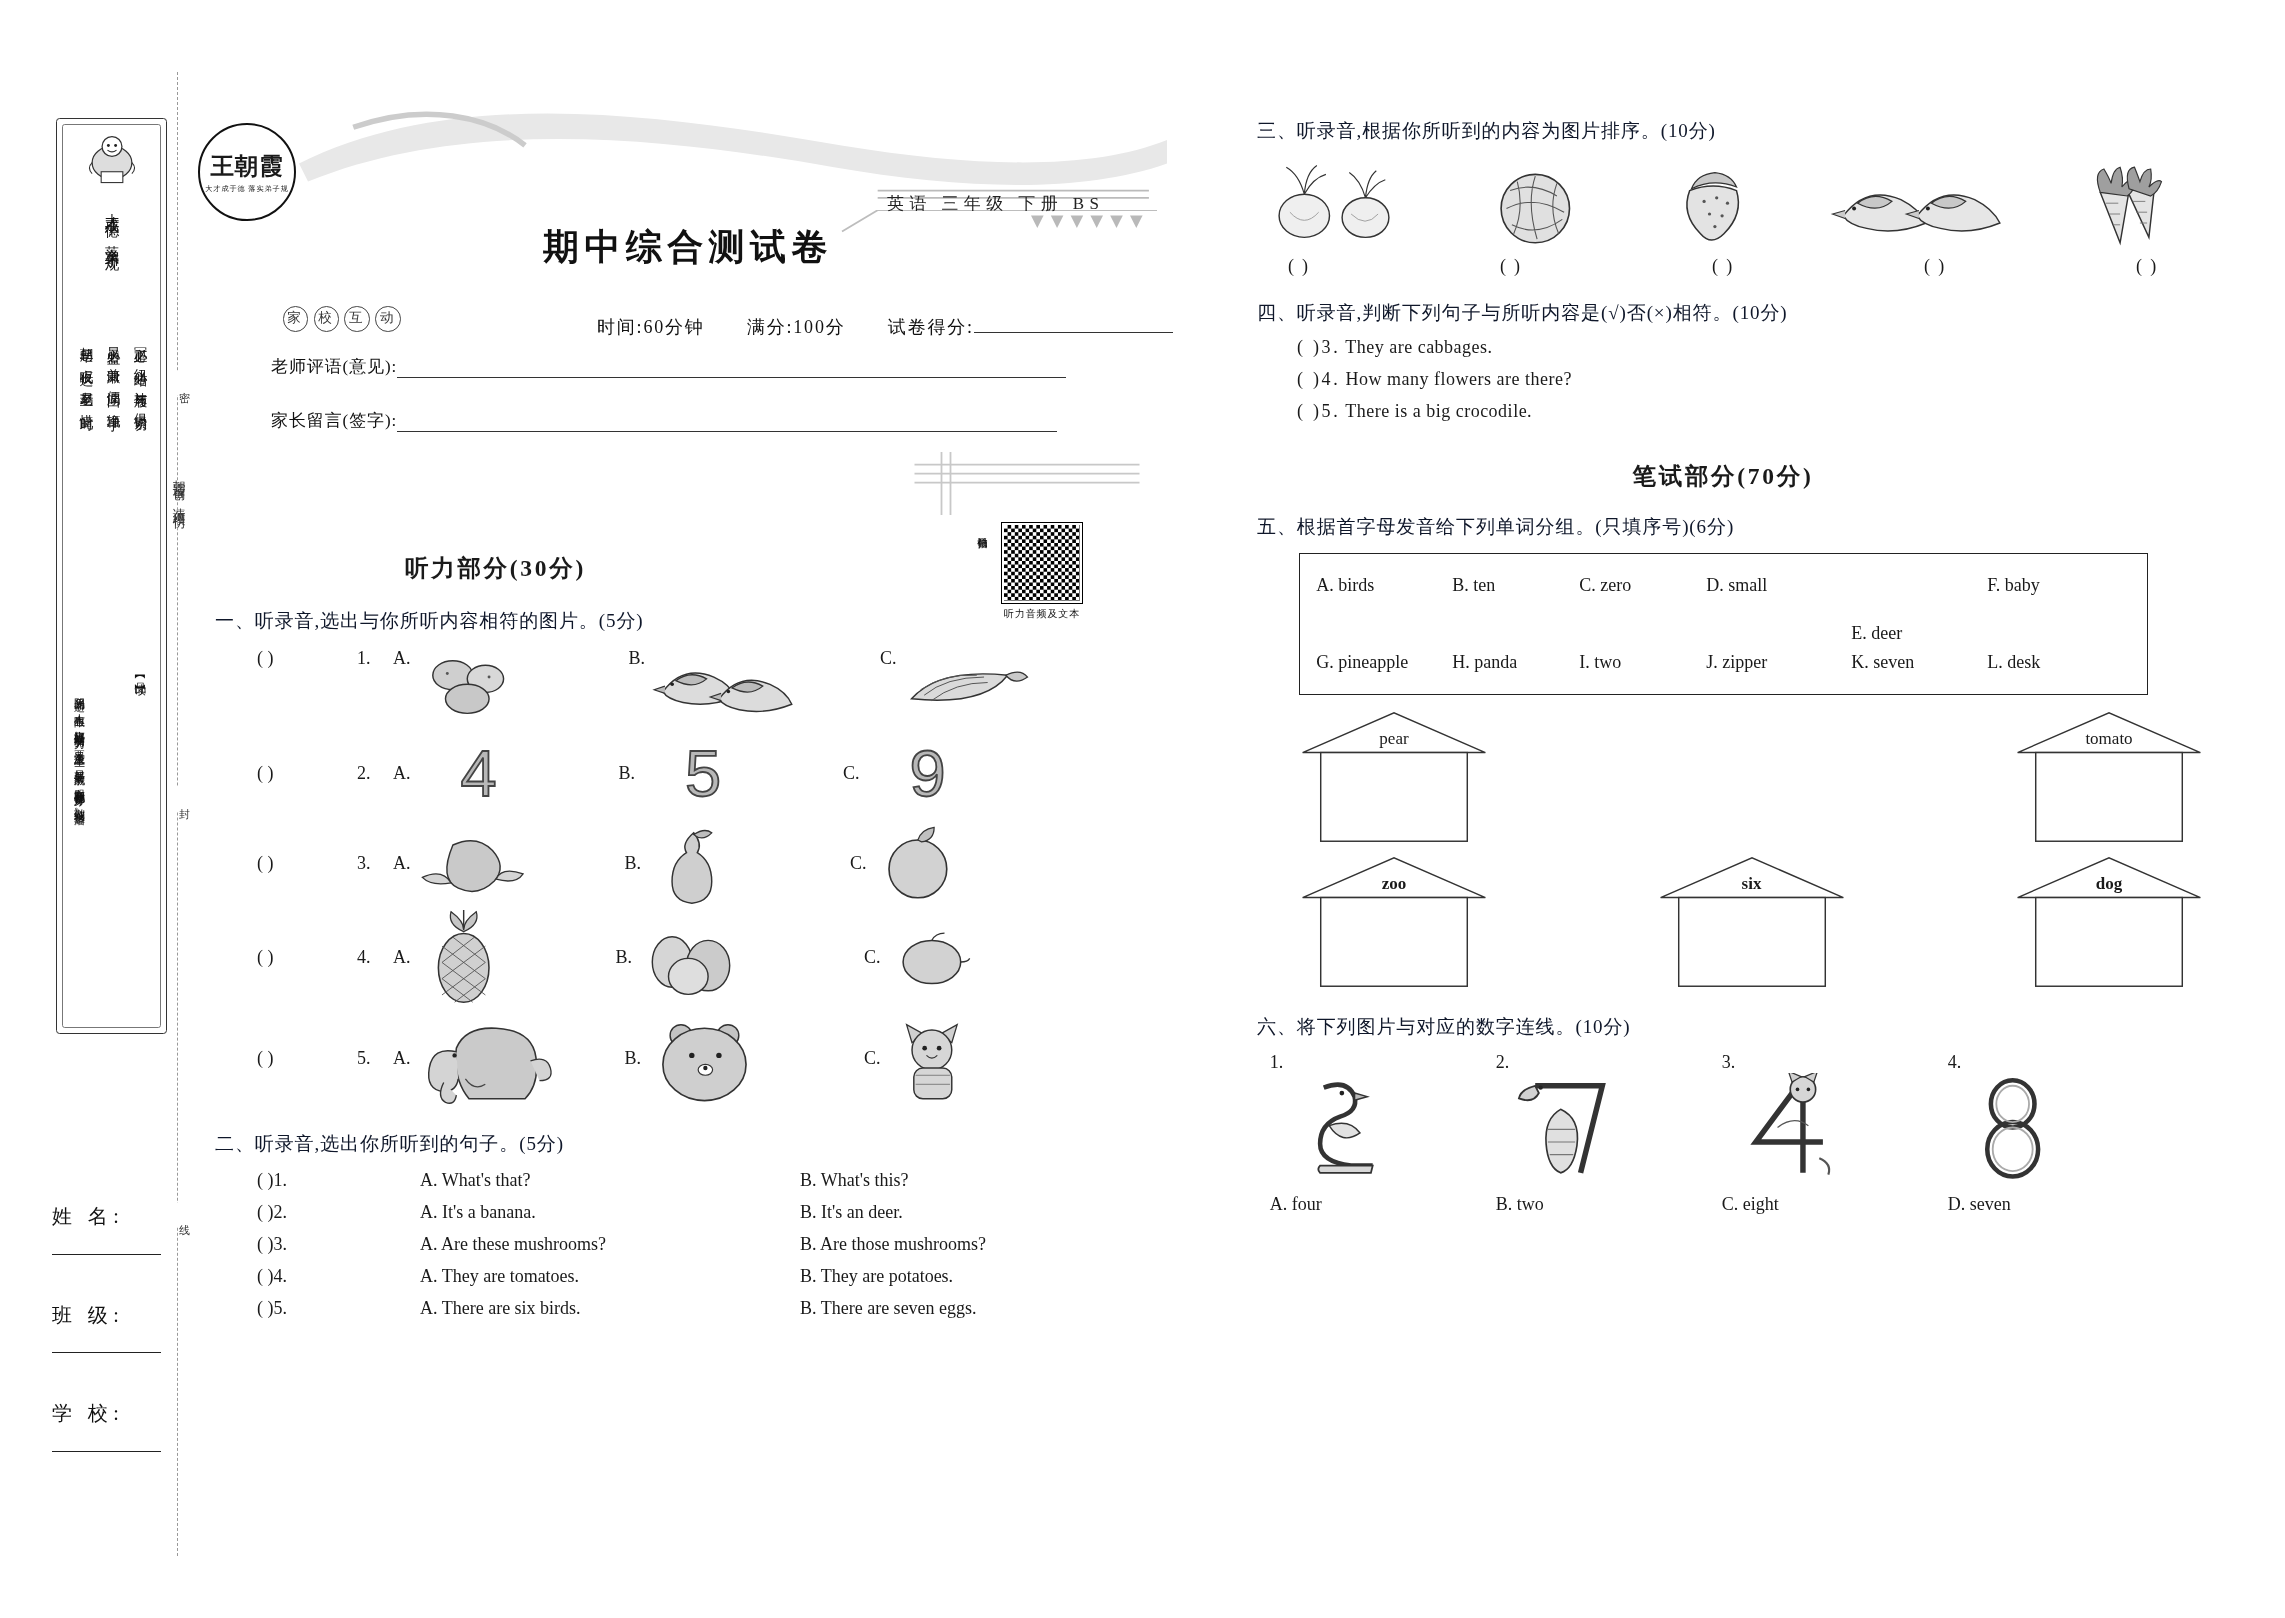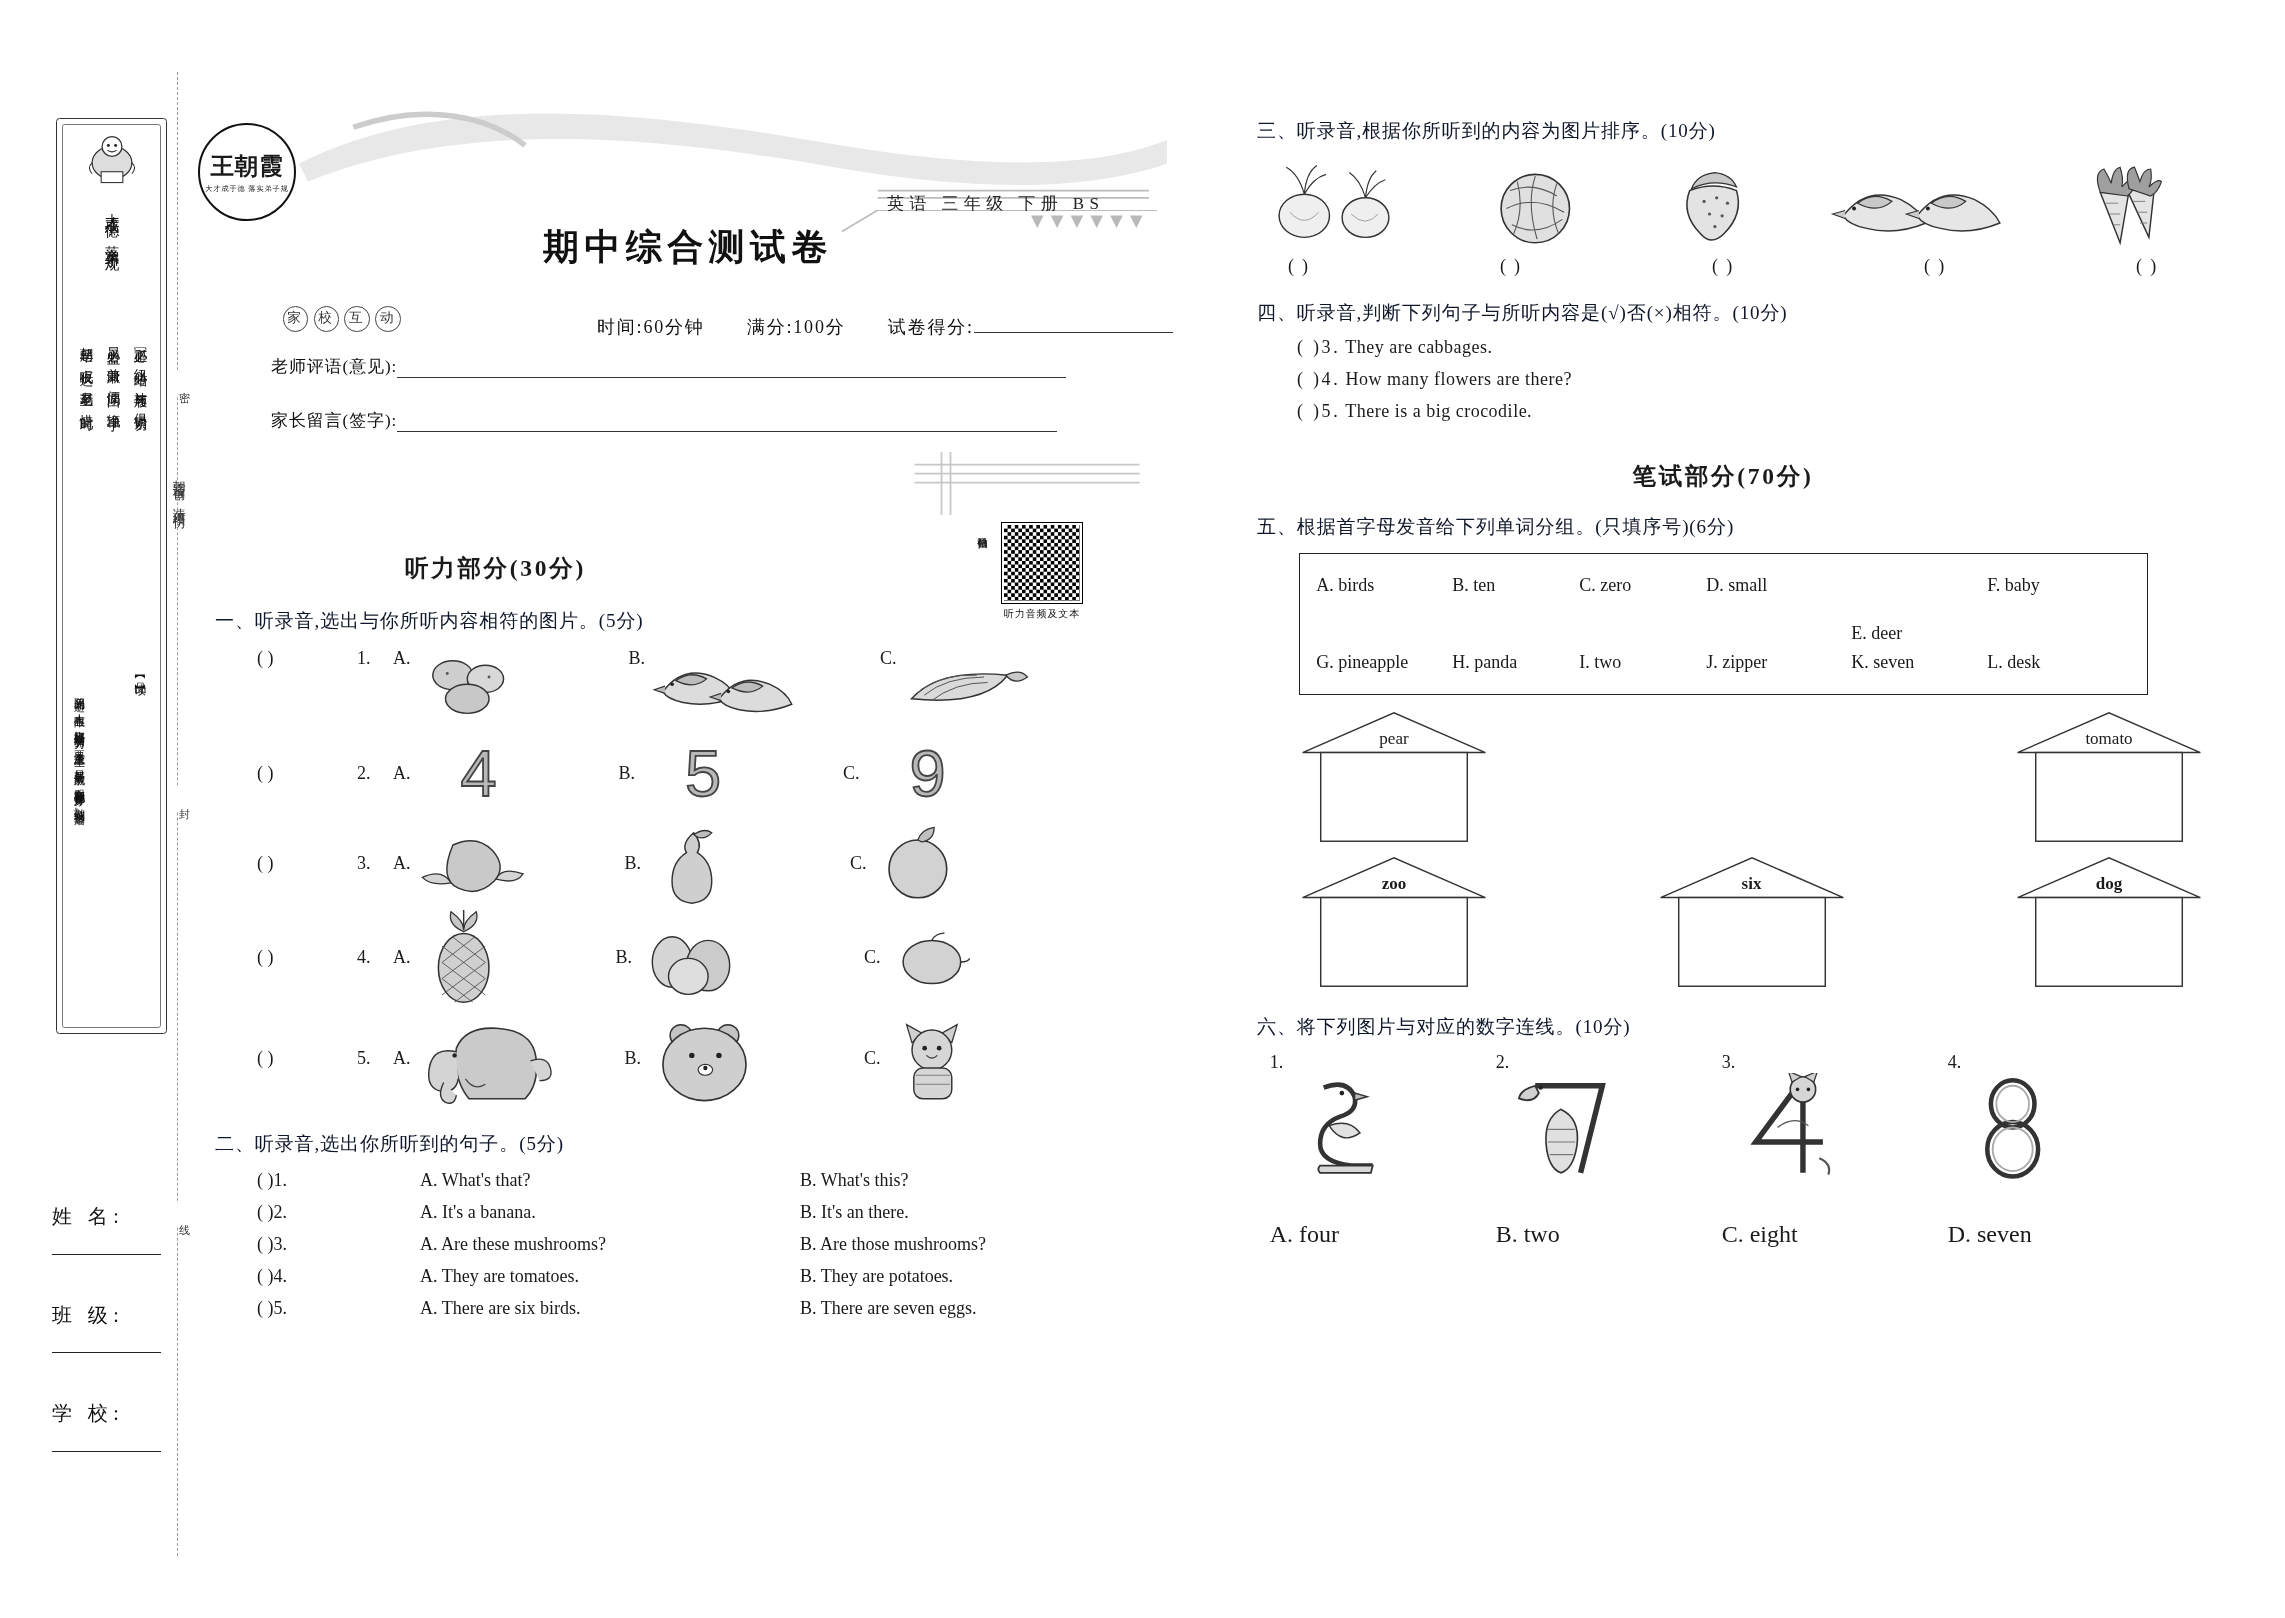--- a/index.html
+++ b/index.html
@@ -113,21 +113,21 @@
     border:1.4px solid #222;padding:12.7px 16.3px;margin-top:12.7px;width:814px;
   }
   .wb-row{display:flex;font-size:18px;margin:8.1px 0;}
   .wb-row span{display:inline-block;}
 
   .house{position:relative;width:190px;height:136px;}
   .house svg{position:absolute;left:0;top:0;}
   .house .word{position:absolute;left:0;top:20px;width:100%;text-align:center;font-size:17px;}
 
   .match-num{font-size:18px;}
-  .match-opts{display:flex;font-size:24px;margin-top:39px;}
+  .match-opts{display:flex;font-size:18px;margin-top:12px;}
 
   svg{display:block;}
 </style>
 </head>
 <body>
 
 <div class="page">
 
   <div class="left-strip">
     <div class="inner"></div>
@@ -364,21 +364,21 @@
     <div class="q-head" style="margin-top:23.5px;">二、听录音,选出你所听到的句子。(5分)</div>
     <div style="margin-top:12.7px;">
       <div class="opt-row" style="margin-top:11px;">
         <span class="brk" style="width:163px;margin-left:42px;">(        )1.</span>
         <span class="opt" style="width:380px;">A. What's that?</span>
         <span class="opt">B. What's this?</span>
       </div>
       <div class="opt-row" style="margin-top:11px;">
         <span class="brk" style="width:163px;margin-left:42px;">(        )2.</span>
         <span class="opt" style="width:380px;">A. It's a banana.</span>
-        <span class="opt">B. It's an there.</span>
+        <span class="opt">B. It's an deer.</span>
       </div>
       <div class="opt-row" style="margin-top:11px;">
         <span class="brk" style="width:163px;margin-left:42px;">(        )3.</span>
         <span class="opt" style="width:380px;">A. Are these mushrooms?</span>
         <span class="opt">B. Are those mushrooms?</span>
       </div>
       <div class="opt-row" style="margin-top:11px;">
         <span class="brk" style="width:163px;margin-left:42px;">(        )4.</span>
         <span class="opt" style="width:380px;">A. They are tomatoes.</span>
         <span class="opt">B. They are potatoes.</span>

